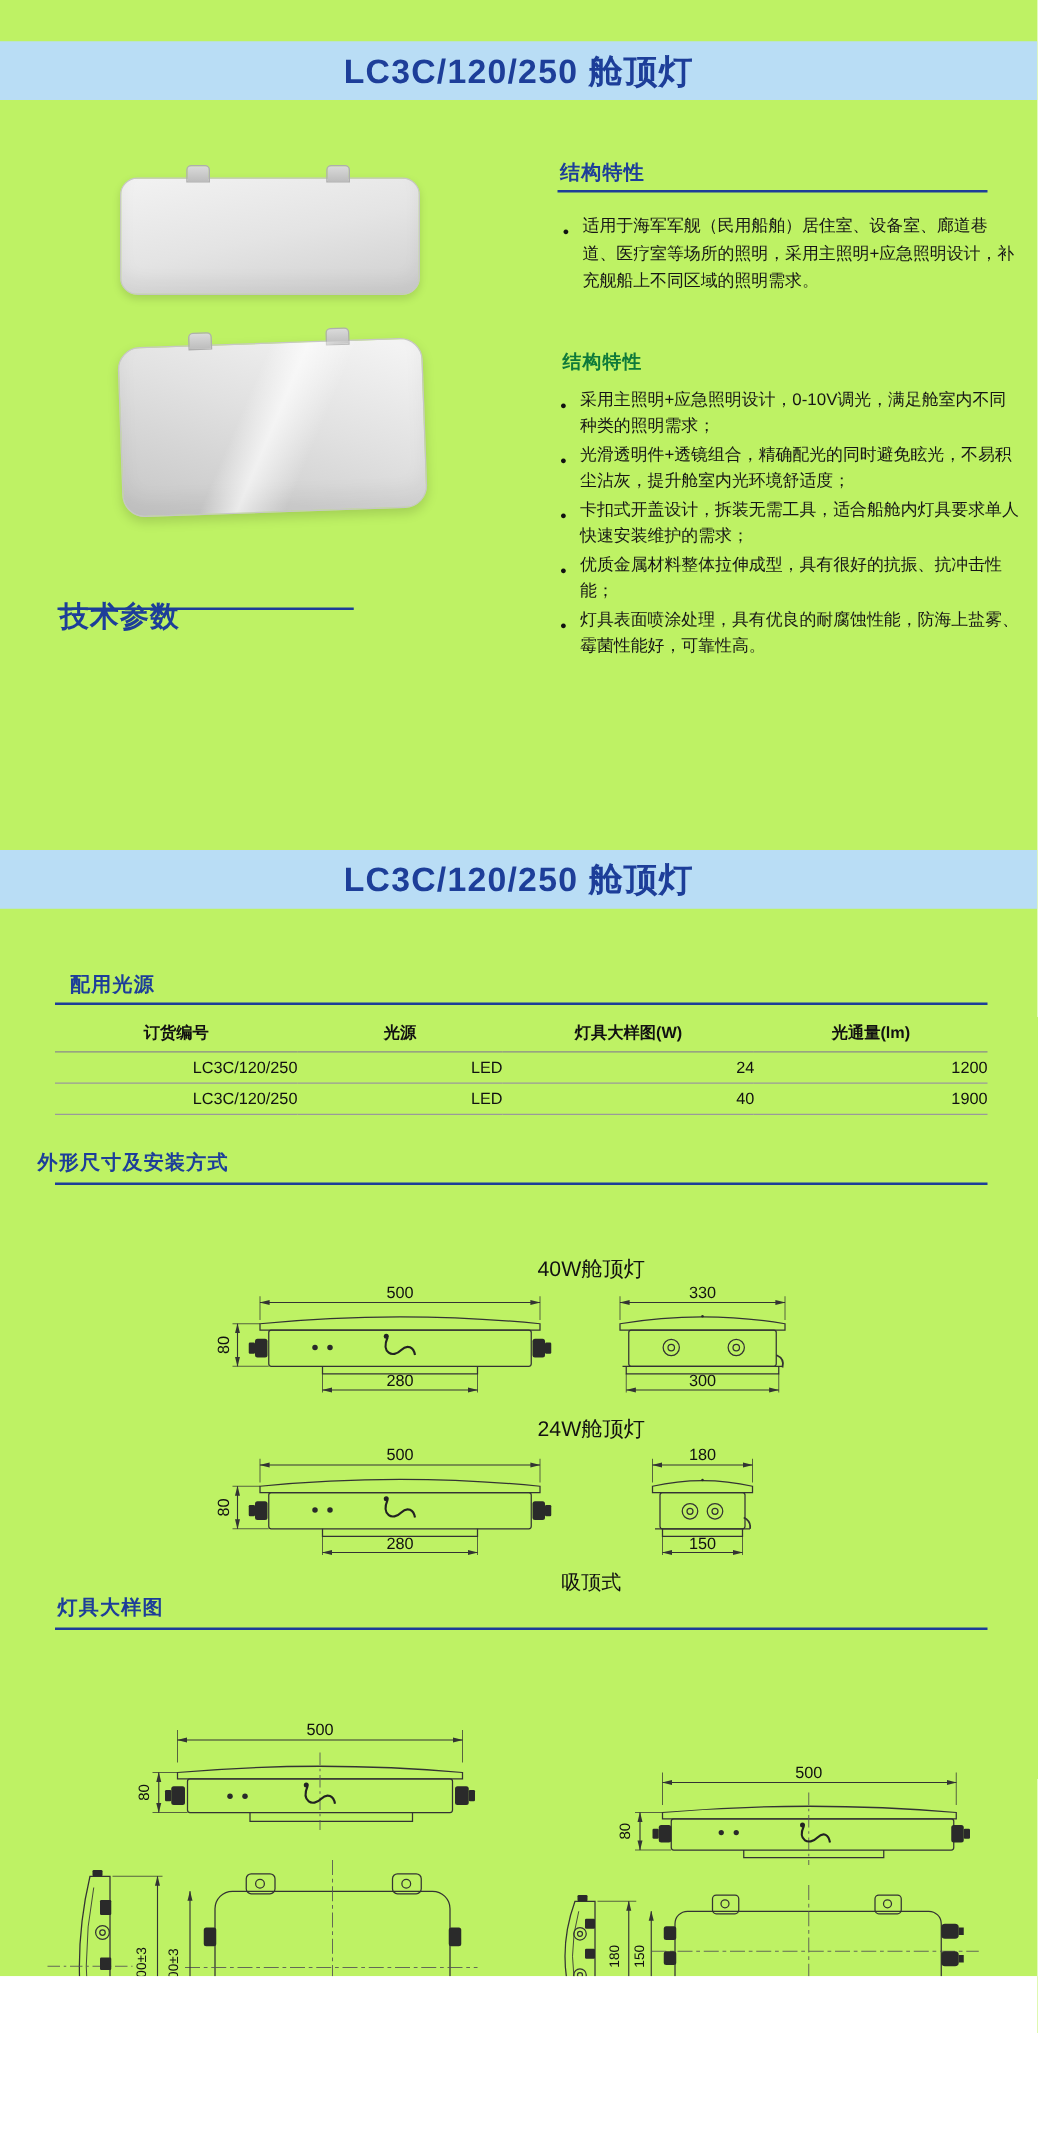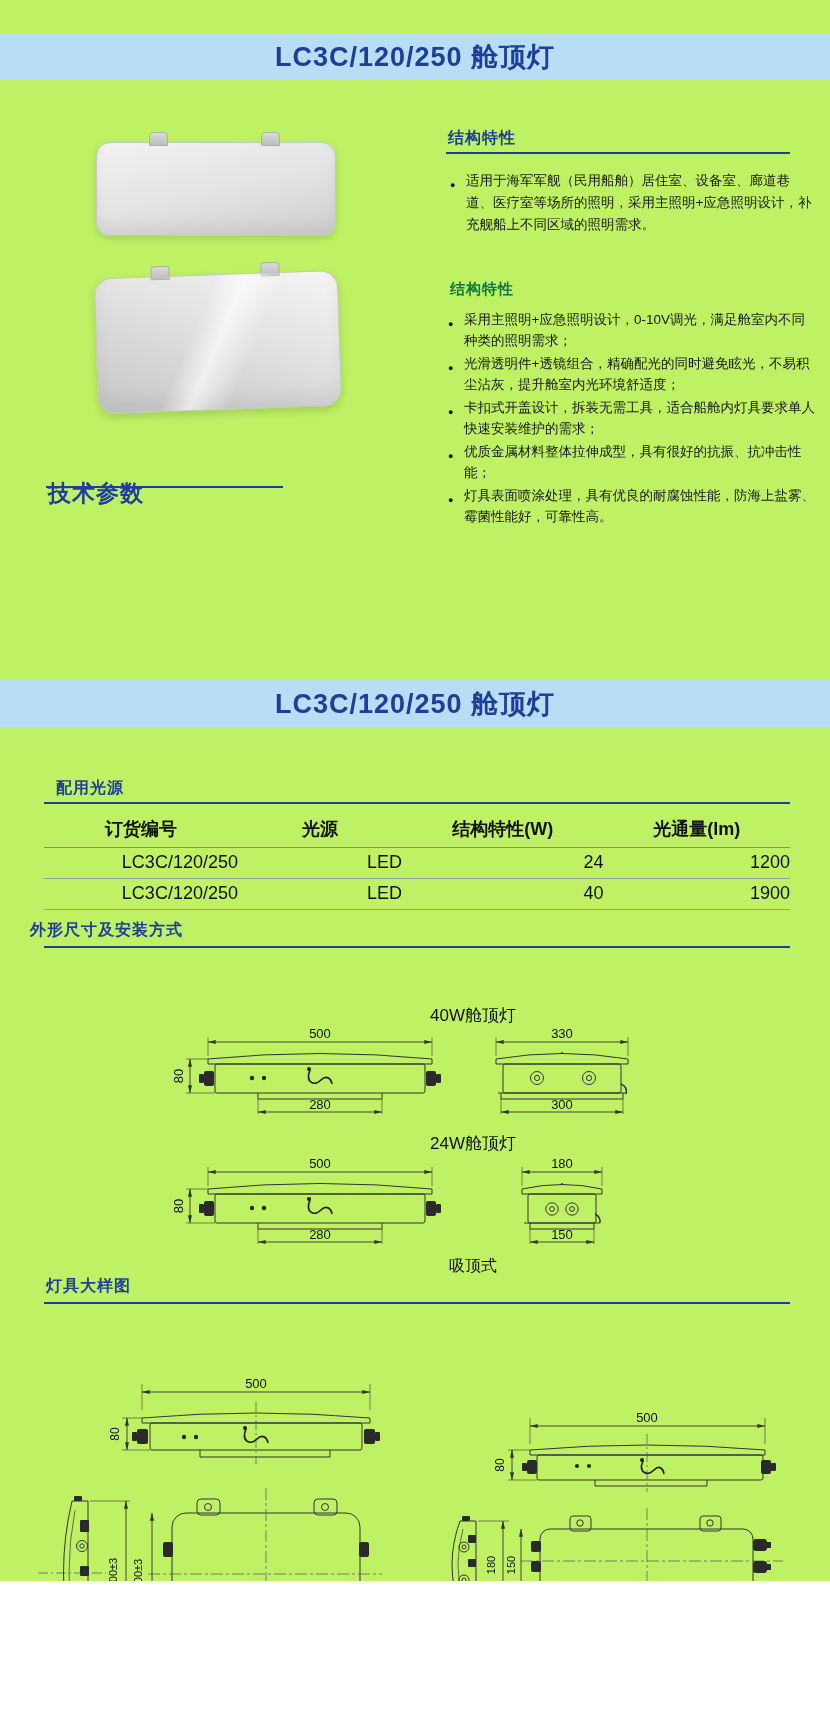--- a/index.html
+++ b/index.html
@@ -17,21 +17,21 @@
   .bullet{display:flex;margin-bottom:3px;}
   .dot{width:16px;flex:none;font-size:9px;padding-top:4px;color:#111;}
   .btxt{flex:1;}
   .app-text{width:362px;font-size:13.5px;line-height:22px;color:#161616;}
   .feat-text{width:368px;font-size:13.5px;line-height:20.5px;color:#161616;}
   
   .params{font-family:"DejaVu Sans Mono","Liberation Mono",monospace;font-size:13.5px;line-height:24.5px;color:#101010;}
   .params div{white-space:pre;}
   .param-indent{padding-left:78px;}
   
-  table.ls{border-collapse:collapse;width:746px;font-size:18px;color:#111;table-layout:fixed;}
+  table.ls{border-collapse:collapse;width:746px;font-size:13px;color:#111;table-layout:fixed;}
   .ls th{font-weight:bold;border-bottom:1px solid #8a8a8a;padding:5px 0 6px;text-align:center;}
   .ls td{border-bottom:1px solid #9a9a9a;padding:4px 0 5px;text-align:right;}
   
   .dlabel{font-size:17px;color:#111;text-align:center;width:170px;}
   .mlabel{font-size:16px;color:#111;padding-left:13px;}
   svg text{font-family:"Liberation Sans",sans-serif;fill:#111;}
   
   .lamp{position:relative;border:1px solid #c6c6c6;}
   .lamp1{width:238px;height:92px;border-radius:14px;
          background:linear-gradient(168deg,#f2f2f2 0%,#e4e4e4 50%,#cfcfcf 100%);
@@ -115,21 +115,21 @@
     <colgroup>
         <col style="width:26%">
         <col style="width:22%">
         <col style="width:27%">
         <col style="width:25%">
       </colgroup>
     <thead>
       <tr>
         <th>订货编号</th>
         <th>光源</th>
-        <th>结构特性(W)</th>
+        <th>灯具大样图(W)</th>
         <th>光通量(lm)</th>
       </tr>
     </thead>
     <tbody>
       <tr>
         <td>LC3C/120/250</td>
         <td>LED</td>
         <td>24</td>
         <td>1200</td>
       </tr>

